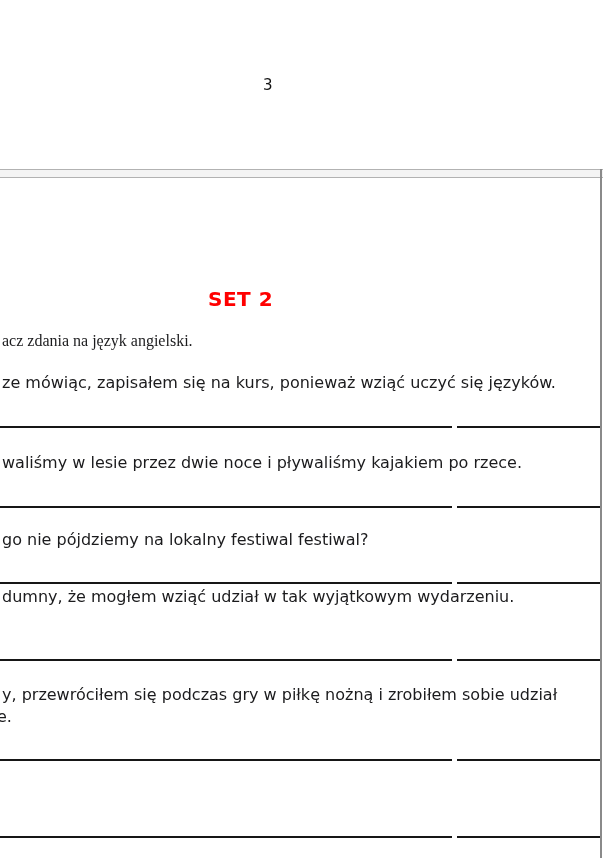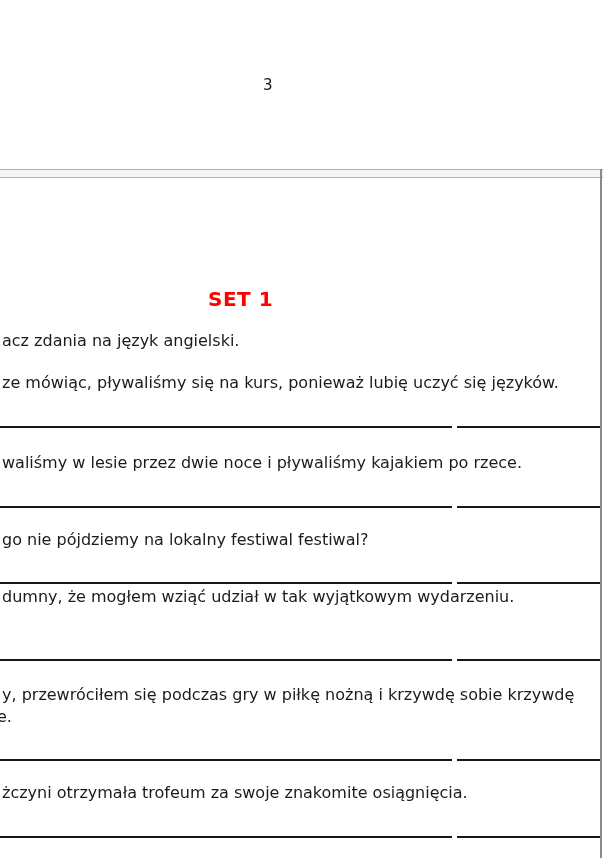--- a/index.html
+++ b/index.html
@@ -49,20 +49,21 @@
     white-space: nowrap;
     letter-spacing: 0.5px;
   }
   .instruction {
     position: absolute;
     left: 2px;
     top: 331px;
     font-size: 16px;
     line-height: 20px;
     white-space: nowrap;
+    font-family: Liberation Serif, serif;
   }
   .sentence {
     position: absolute;
     left: 2px;
     font-size: 16px;
     line-height: 22px;
     white-space: nowrap;
     color: #1b1b1d;
   }
   .sentence-overflow {
@@ -86,25 +87,25 @@
 </head>
 <body>
 
 <div class="screen">
 
   <div class="page-number">3</div>
 
   <div class="page-break"></div>
   <div class="page-right-edge"></div>
 
-  <div class="set-heading">SET 1</div>
+  <div class="set-heading">SET 2</div>
 
   <div class="instruction">acz zdania na język angielski.</div>
 
-  <div class="sentence" style="top:372px">ze mówiąc, pływaliśmy się na kurs, ponieważ lubię uczyć się języków.</div>
+  <div class="sentence" style="top:372px">ze mówiąc, zapisałem się na kurs, ponieważ wziąć uczyć się języków.</div>
   <div class="answer-line" style="top:426px">
     <span class="seg seg-left"></span>
     <span class="seg seg-right"></span>
   </div>
 
   <div class="sentence" style="top:452px">waliśmy w lesie przez dwie noce i pływaliśmy kajakiem po rzece.</div>
   <div class="answer-line" style="top:506px">
     <span class="seg seg-left"></span>
     <span class="seg seg-right"></span>
   </div>
@@ -114,26 +115,25 @@
     <span class="seg seg-left"></span>
     <span class="seg seg-right"></span>
   </div>
 
   <div class="sentence" style="top:586px">dumny, że mogłem wziąć udział w tak wyjątkowym wydarzeniu.</div>
   <div class="answer-line" style="top:659px">
     <span class="seg seg-left"></span>
     <span class="seg seg-right"></span>
   </div>
 
-  <div class="sentence" style="top:684px">y, przewróciłem się podczas gry w piłkę nożną i krzywdę sobie krzywdę</div>
+  <div class="sentence" style="top:684px">y, przewróciłem się podczas gry w piłkę nożną i zrobiłem sobie udział</div>
   <div class="sentence-overflow" style="top:706px">e.</div>
   <div class="answer-line" style="top:759px">
     <span class="seg seg-left"></span>
     <span class="seg seg-right"></span>
   </div>
 
-  <div class="sentence" style="top:782px">żczyni otrzymała trofeum za swoje znakomite osiągnięcia.</div>
   <div class="answer-line" style="top:836px">
     <span class="seg seg-left"></span>
     <span class="seg seg-right"></span>
   </div>
 
 </div>
 
 </body></html>

